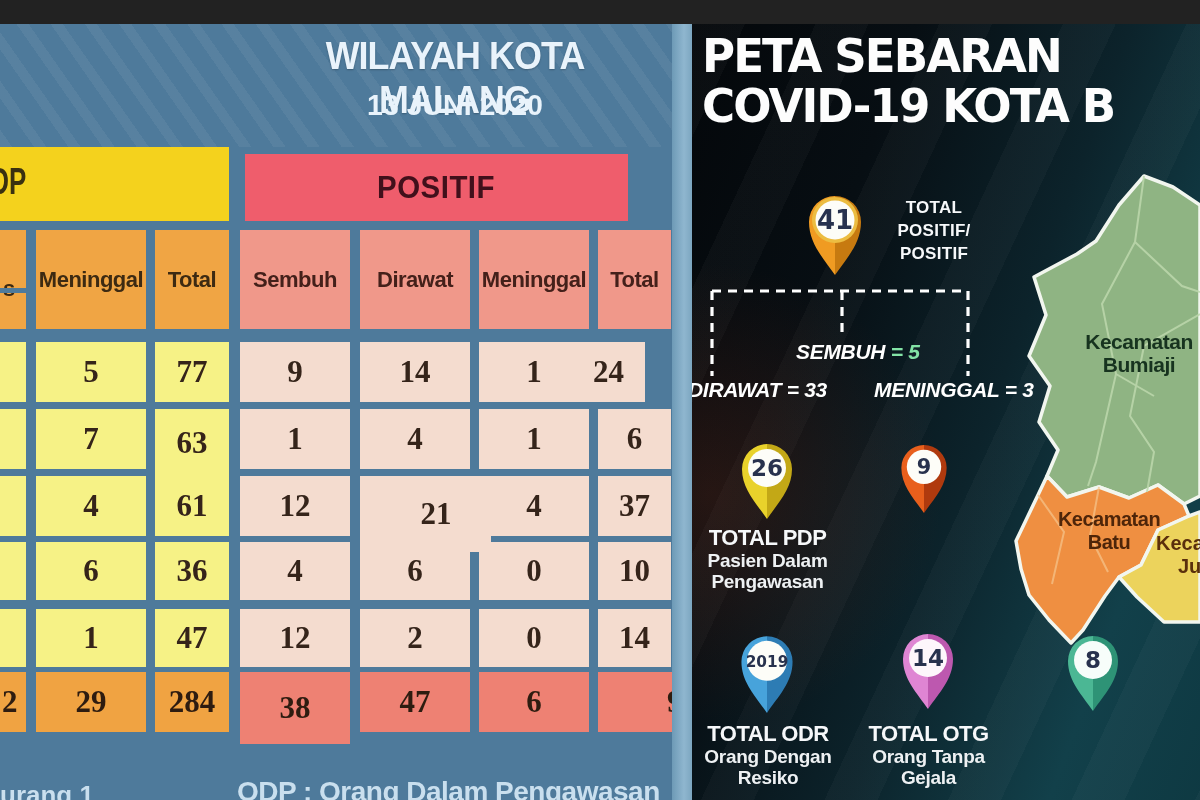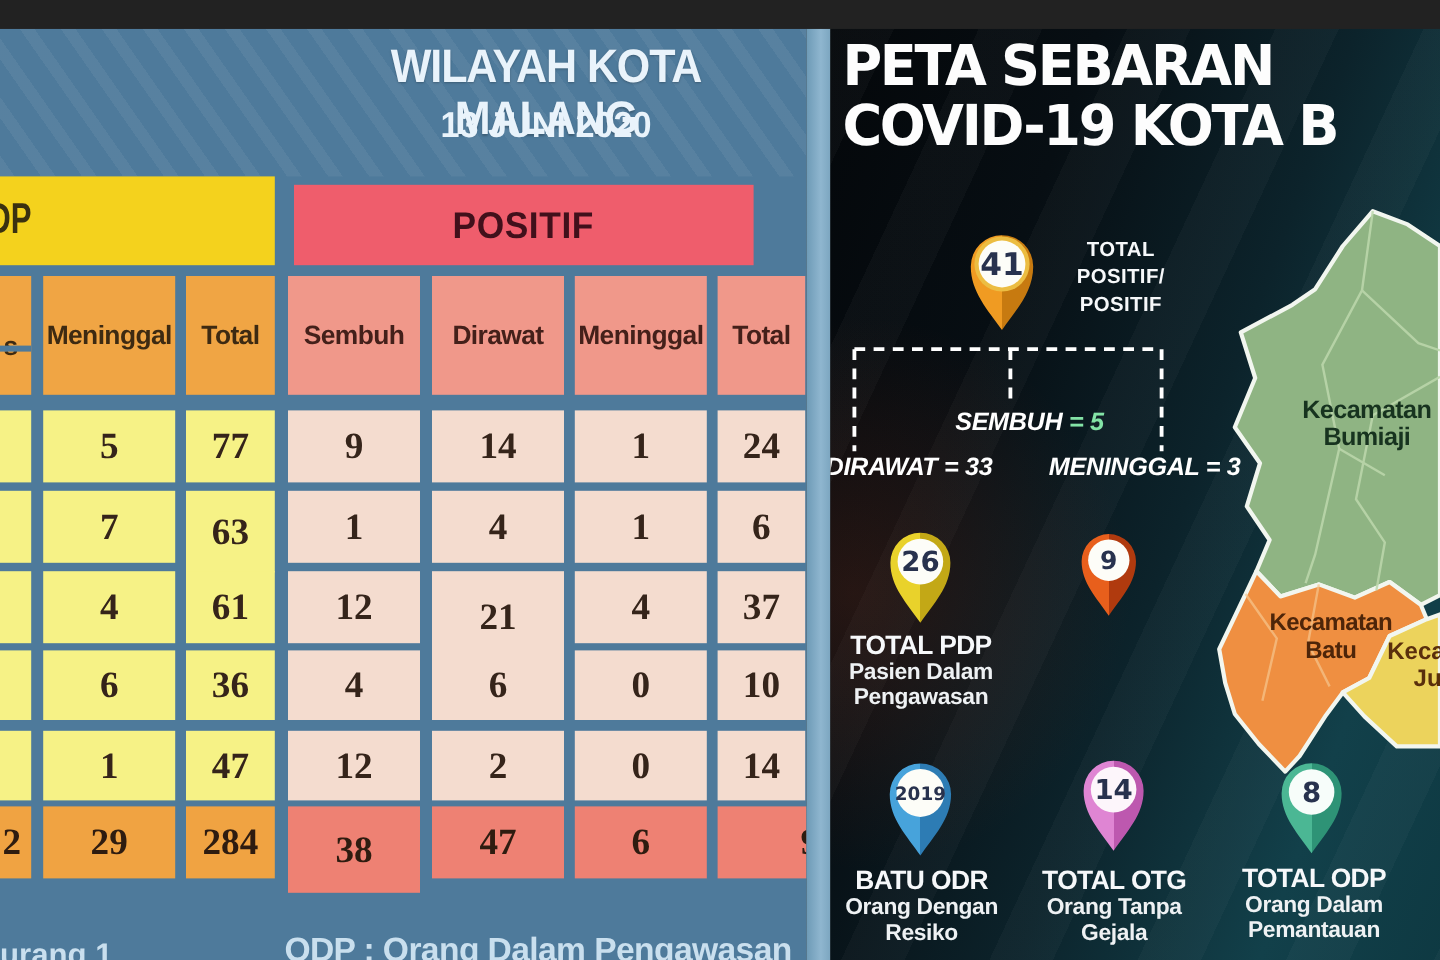--- a/index.html
+++ b/index.html
@@ -106,33 +106,33 @@
         <div class="hdr hdr-right" style="left: 240px; top: 206px; width: 110px; height: 99px;">Sembuh</div>
         <div class="hdr hdr-right" style="left: 360px; top: 206px; width: 110px; height: 99px;">Dirawat</div>
         <div class="hdr hdr-right" style="left: 479px; top: 206px; width: 110px; height: 99px;">Meninggal</div>
         <div class="hdr hdr-right" style="left: 598px; top: 206px; width: 73px; height: 99px;">Total</div>
         <div class="cell cell-yellow cell-c0" style="left: 0px; top: 318px; width: 26px; height: 60px;"></div>
         <div class="cell cell-yellow" style="left: 36px; top: 318px; width: 110px; height: 60px;">5</div>
         <div class="cell cell-yellow" style="left: 155px; top: 318px; width: 74px; height: 60px;">77</div>
         <div class="cell cell-pink" style="left: 240px; top: 318px; width: 110px; height: 60px;">9</div>
         <div class="cell cell-pink" style="left: 360px; top: 318px; width: 110px; height: 60px;">14</div>
         <div class="cell cell-pink" style="left: 479px; top: 318px; width: 110px; height: 60px;">1</div>
-        <div class="cell cell-pink" style="left: 598px; top: 318px; width: 73px; height: 60px; text-align: right;">24</div>
+        <div class="cell cell-pink" style="left: 572px; top: 318px; width: 73px; height: 60px; text-align: right;">24</div>
         <div class="cell cell-yellow cell-c0" style="left: 0px; top: 385px; width: 26px; height: 60px;"></div>
         <div class="cell cell-yellow" style="left: 36px; top: 385px; width: 110px; height: 60px;">7</div>
         <div class="cell cell-yellow" style="left: 155px; top: 385px; width: 74px; height: 68px;">63</div>
         <div class="cell cell-pink" style="left: 240px; top: 385px; width: 110px; height: 60px;">1</div>
         <div class="cell cell-pink" style="left: 360px; top: 385px; width: 110px; height: 60px;">4</div>
         <div class="cell cell-pink" style="left: 479px; top: 385px; width: 110px; height: 60px;">1</div>
         <div class="cell cell-pink" style="left: 598px; top: 385px; width: 73px; height: 60px;">6</div>
         <div class="cell cell-yellow cell-c0" style="left: 0px; top: 452px; width: 26px; height: 60px;"></div>
         <div class="cell cell-yellow" style="left: 36px; top: 452px; width: 110px; height: 60px;">4</div>
         <div class="cell cell-yellow" style="left: 155px; top: 452px; width: 74px; height: 60px;">61</div>
         <div class="cell cell-pink" style="left: 240px; top: 452px; width: 110px; height: 60px;">12</div>
-        <div class="cell cell-pink" style="left: 360px; top: 452px; width: 110px; height: 76px;">21</div>
+        <div class="cell cell-pink" style="left: 360px; top: 452px; width: 110px; height: 76px; padding-left: 21px;">21</div>
         <div class="cell cell-pink" style="left: 479px; top: 452px; width: 110px; height: 60px;">4</div>
         <div class="cell cell-pink" style="left: 598px; top: 452px; width: 73px; height: 60px;">37</div>
         <div class="cell cell-yellow cell-c0" style="left: 0px; top: 518px; width: 26px; height: 58px;"></div>
         <div class="cell cell-yellow" style="left: 36px; top: 518px; width: 110px; height: 58px;">6</div>
         <div class="cell cell-yellow" style="left: 155px; top: 518px; width: 74px; height: 58px;">36</div>
         <div class="cell cell-pink" style="left: 240px; top: 518px; width: 110px; height: 58px;">4</div>
         <div class="cell cell-pink" style="left: 360px; top: 518px; width: 110px; height: 58px;">6</div>
         <div class="cell cell-pink" style="left: 479px; top: 518px; width: 110px; height: 58px;">0</div>
         <div class="cell cell-pink" style="left: 598px; top: 518px; width: 73px; height: 58px;">10</div>
         <div class="cell cell-yellow cell-c0" style="left: 0px; top: 585px; width: 26px; height: 58px;"></div>
@@ -254,21 +254,21 @@
             <stop offset="0.5" class="gl" stop-color="#47a3db"></stop>
         <stop offset="0.5" class="gd" stop-color="#2d7cb4"></stop>
             <stop offset="1" class="gd" stop-color="#2d7cb4"></stop>
       </linearGradient>
         </defs>
       <path d="M32,87 C21,71 7,57 7,37 A25,25 0 1 1 57,37 C57,57 43,71 32,87 Z" fill="url(#pg3)"></path>
       <circle cx="32" cy="36" r="19.5" fill="#fdfdf8"></circle>
       <text x="32" y="42" text-anchor="middle" font-size="15" class="pin-num">2019</text>
     </svg>
     <div class="pin-label" style="left:2px;top:698px;width:148px">
-      <div class="t">BATU ODR</div>
+      <div class="t">TOTAL ODR</div>
       <div class="s">Orang Dengan</div>
       <div class="s">Resiko</div>
     </div>
 
     <svg class="pin" style="left:204px;top:598px" width="64" height="90" viewBox="0 0 64 90">
       <defs>
           <linearGradient id="pg4" x1="0" y1="0" x2="1" y2="0">
         <stop offset="0" class="gl" stop-color="#df85d3"></stop>
             <stop offset="0.5" class="gl" stop-color="#df85d3"></stop>
         <stop offset="0.5" class="gd" stop-color="#bd58af"></stop>
@@ -291,25 +291,20 @@
         <stop offset="0" class="gl" stop-color="#4bb794"></stop>
             <stop offset="0.5" class="gl" stop-color="#4bb794"></stop>
         <stop offset="0.5" class="gd" stop-color="#2e9376"></stop>
             <stop offset="1" class="gd" stop-color="#2e9376"></stop>
       </linearGradient>
         </defs>
       <path d="M32,87 C21,71 7,57 7,37 A25,25 0 1 1 57,37 C57,57 43,71 32,87 Z" fill="url(#pg5)"></path>
       <circle cx="32" cy="36" r="19" fill="#f7fdfa"></circle>
       <text x="32" y="44" text-anchor="middle" font-size="23" class="pin-num">8</text>
     </svg>
-    <div class="pin-label" style="left:328px;top:696px;width:150px">
-      <div class="t">TOTAL ODP</div>
-      <div class="s">Orang Dalam</div>
-      <div class="s">Pemantauan</div>
-    </div>
 
     <div class="map-label" id="ml-bumiaji">
       <div>Kecamatan</div>
       <div>Bumiaji</div>
     </div>
     <div class="map-label" id="ml-batu">
       <div>Kecamatan</div>
       <div>Batu</div>
     </div>
     <div id="ml-junrejo1">Keca</div>

